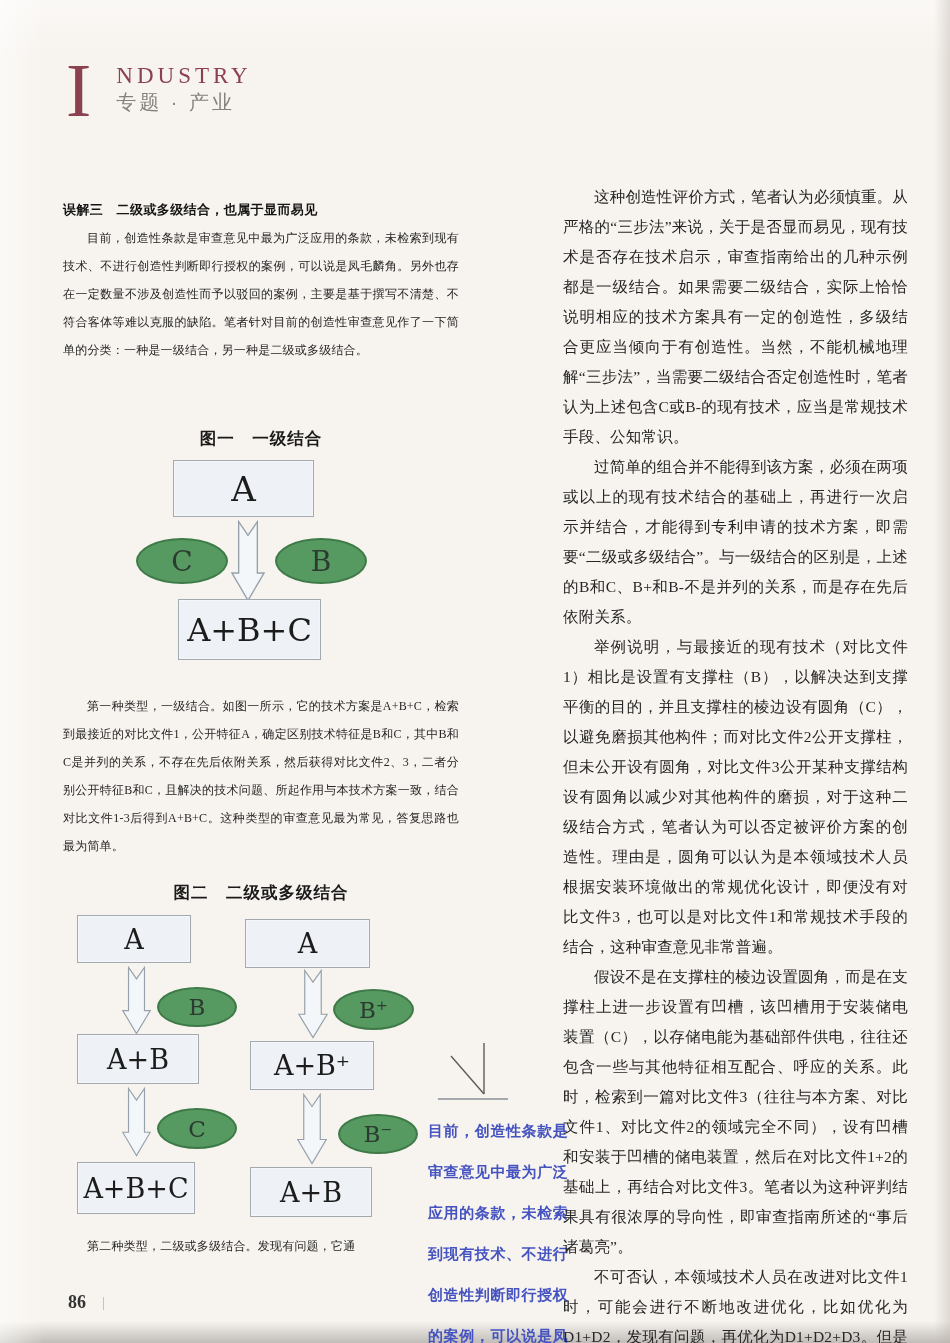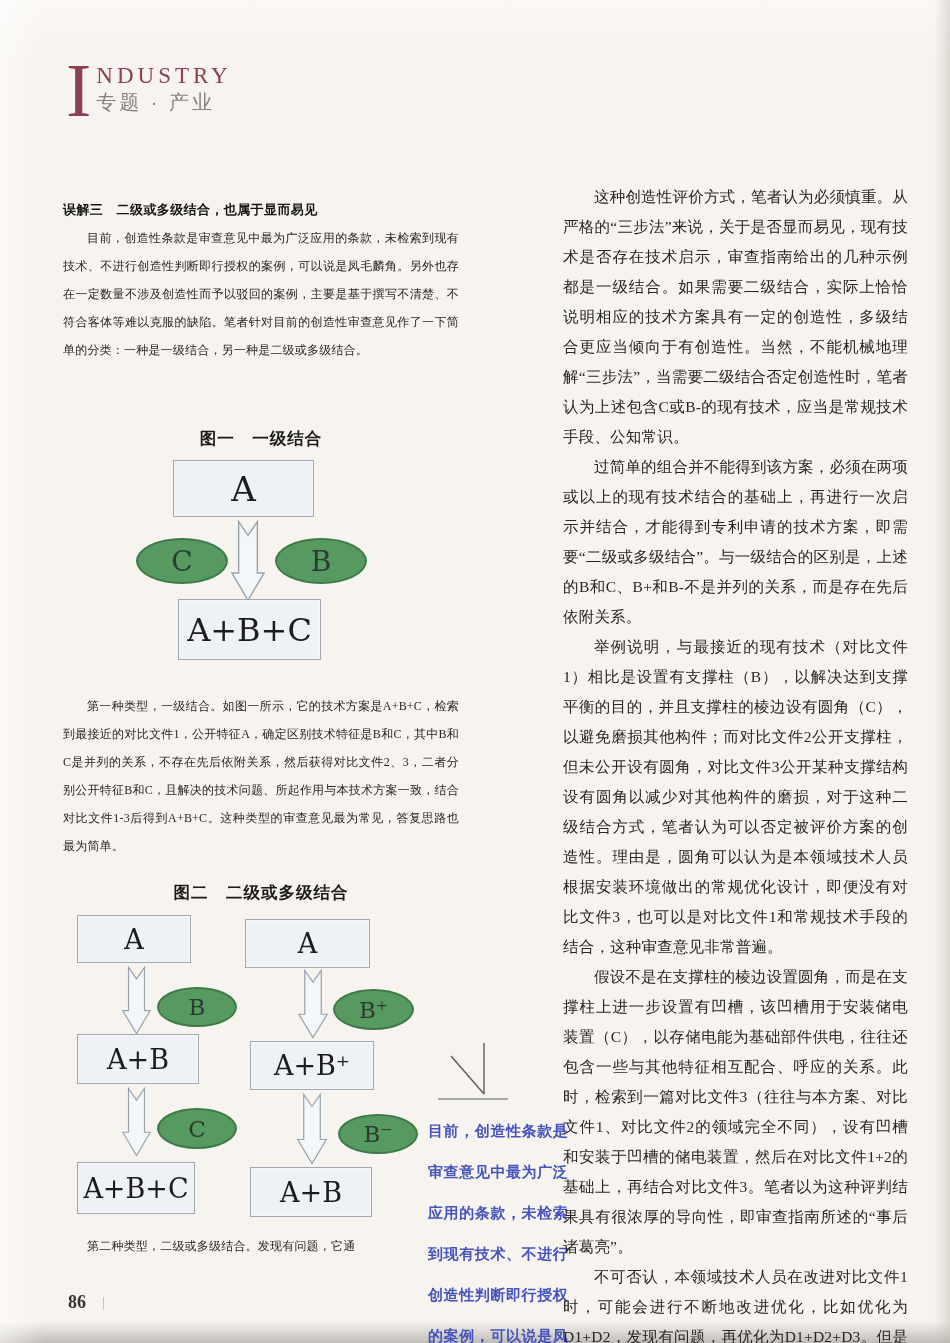--- a/index.html
+++ b/index.html
@@ -13,21 +13,21 @@
       linear-gradient(to top, rgba(148,143,138,.55), rgba(236,232,227,0) 22px),
       linear-gradient(to bottom, rgba(255,255,255,.45), rgba(255,255,255,0) 60px),
       #f7f3ee;
   }
   
   .masthead { position:absolute; left:66px; top:58px; display:flex; align-items:flex-start; }
   .masthead .initial {
     font-size:76px; line-height:64px; color:#8b4150; font-weight:500;
     font-family:"Liberation Serif","DejaVu Serif",serif;
   }
-  .masthead .mast-right { margin-left:5px; padding-top:6px; }
+  .masthead .mast-right { margin-left:25px; padding-top:6px; }
   .masthead .magazine {
     font-size:23px; letter-spacing:4px; color:#8b4150; line-height:24px; font-weight:500;
   }
   .masthead .section {
     font-size:20px; letter-spacing:3px; color:#85817d; line-height:26px; margin-top:1px;
     font-family:"Liberation Sans","DejaVu Sans",sans-serif;
   }
   
   .lcol-head {
     position:absolute; left:63px; top:190px; width:396px;

